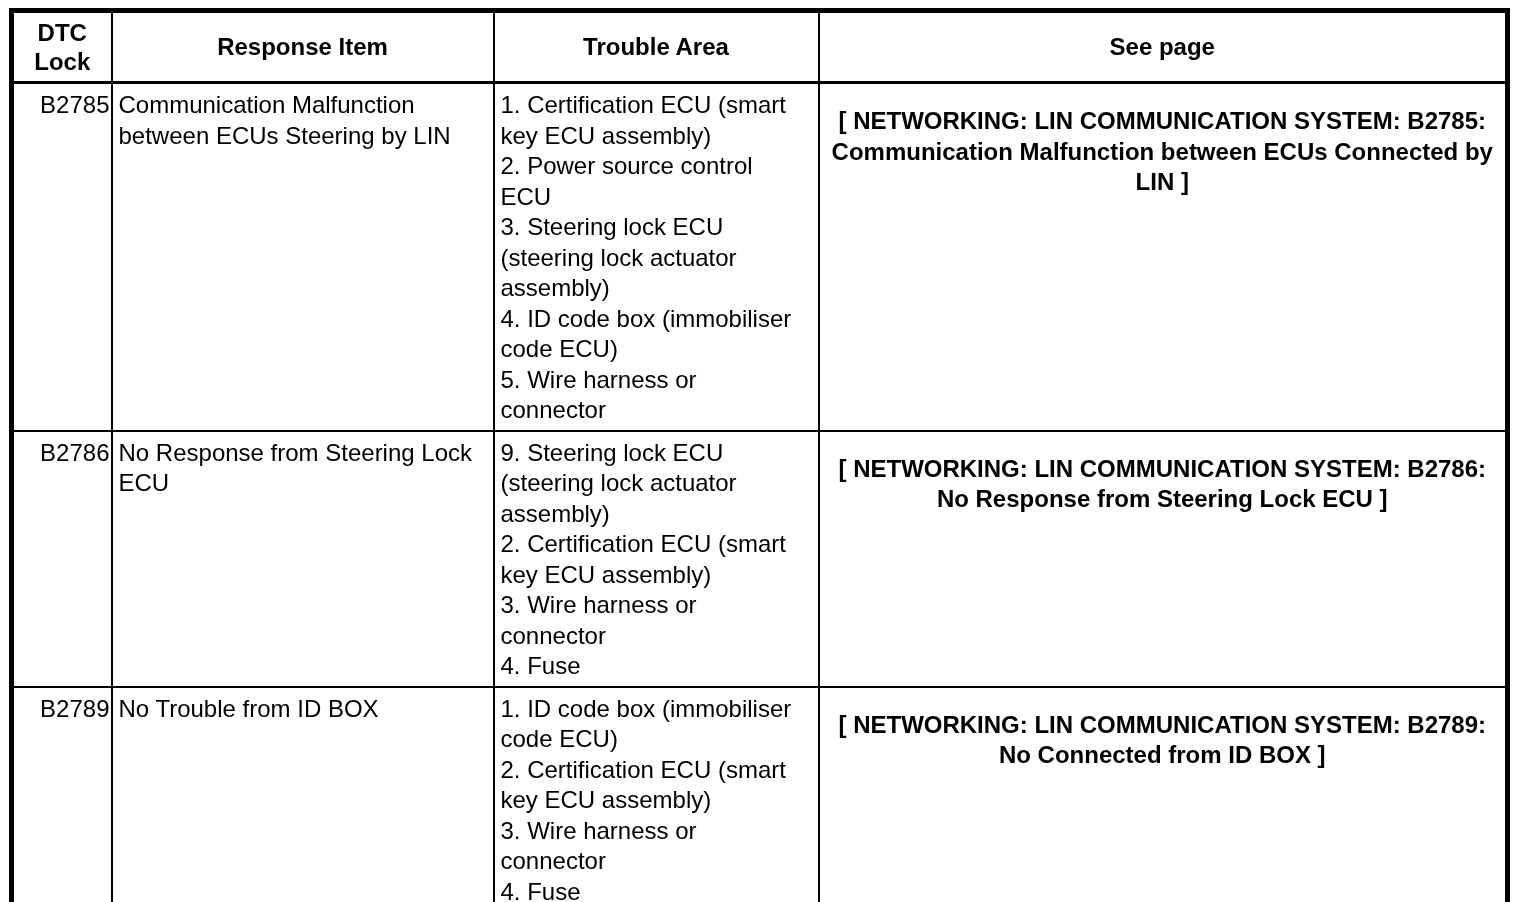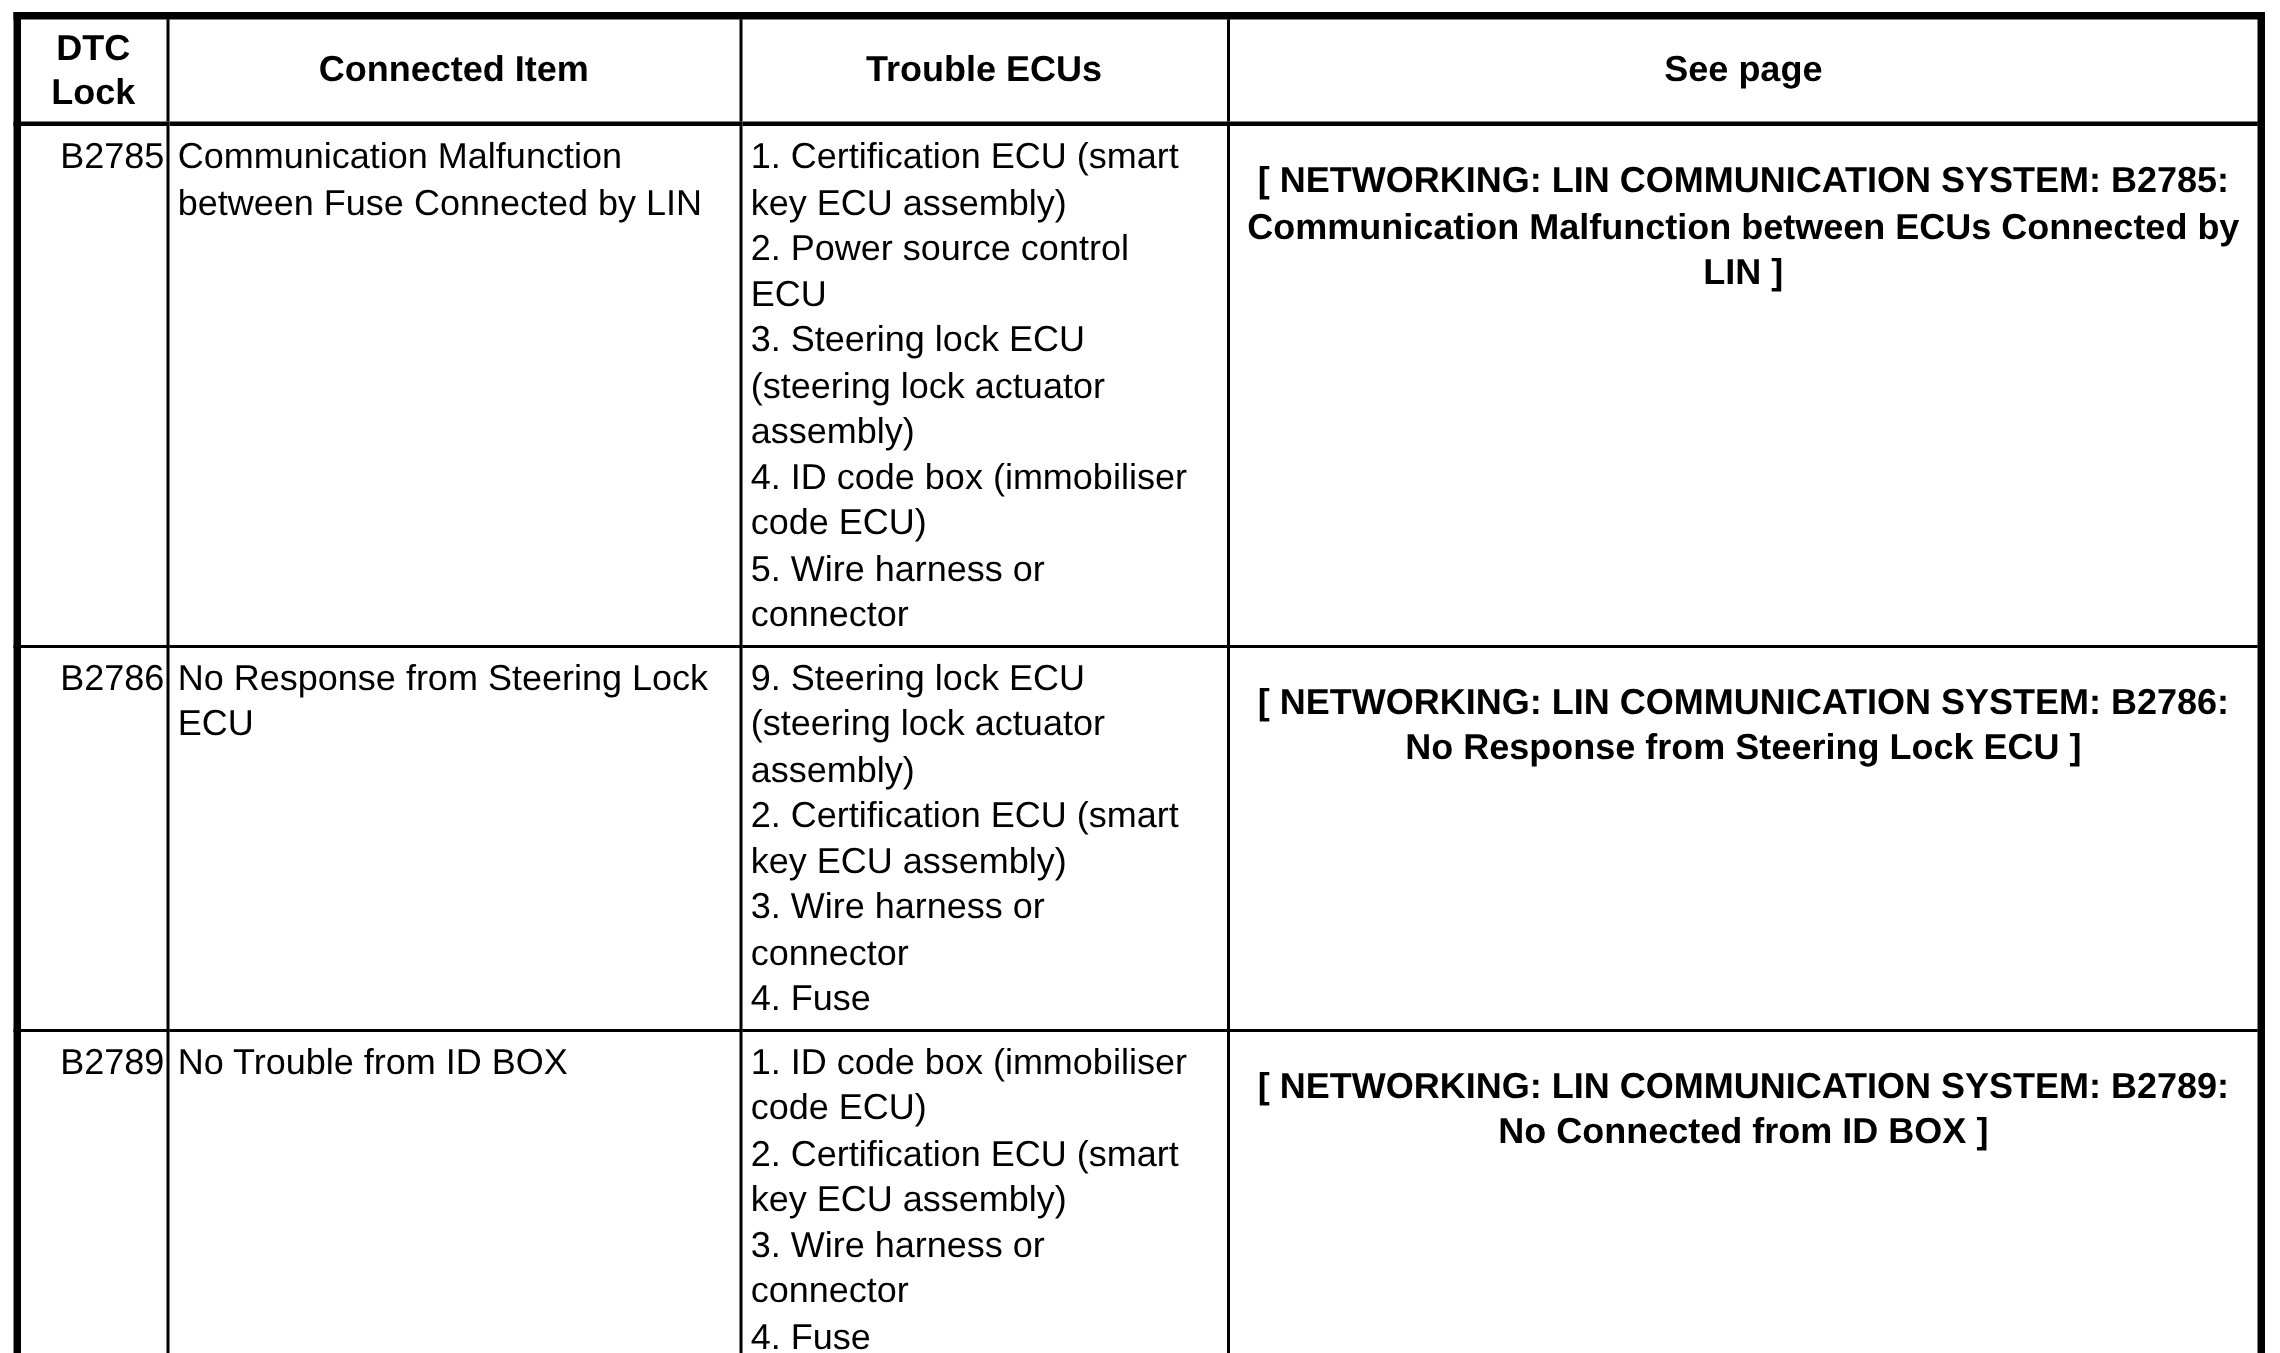--- a/index.html
+++ b/index.html
@@ -68,30 +68,30 @@
     <col class="c-dtc">
     <col class="c-detect">
     <col class="c-trouble">
     <col class="c-see">
   </colgroup>
   <thead>
     <tr>
       <th>
         <div class="hdr-dtc-inner">DTC Lock</div>
       </th>
-      <th>Connected Item</th>
-      <th>Trouble ECUs</th>
+      <th>Response Item</th>
+      <th>Trouble Area</th>
       <th>See page</th>
     </tr>
   </thead>
   <tbody>
     <tr>
       <td class="cell-dtc">B2785</td>
       <td class="cell-detect">
-        <div class="detect-inner">Communication Malfunction between Fuse Connected by LIN</div>
+        <div class="detect-inner">Communication Malfunction between ECUs Steering by LIN</div>
       </td>
       <td class="cell-trouble">
         <div class="trouble-inner">
           <div>1. Certification ECU (smart key ECU assembly)</div>
           <div>2. Power source control ECU</div>
           <div>3. Steering lock ECU (steering lock actuator assembly)</div>
           <div>4. ID code box (immobiliser code ECU)</div>
           <div>5. Wire harness or connector</div>
         </div>
       </td>

